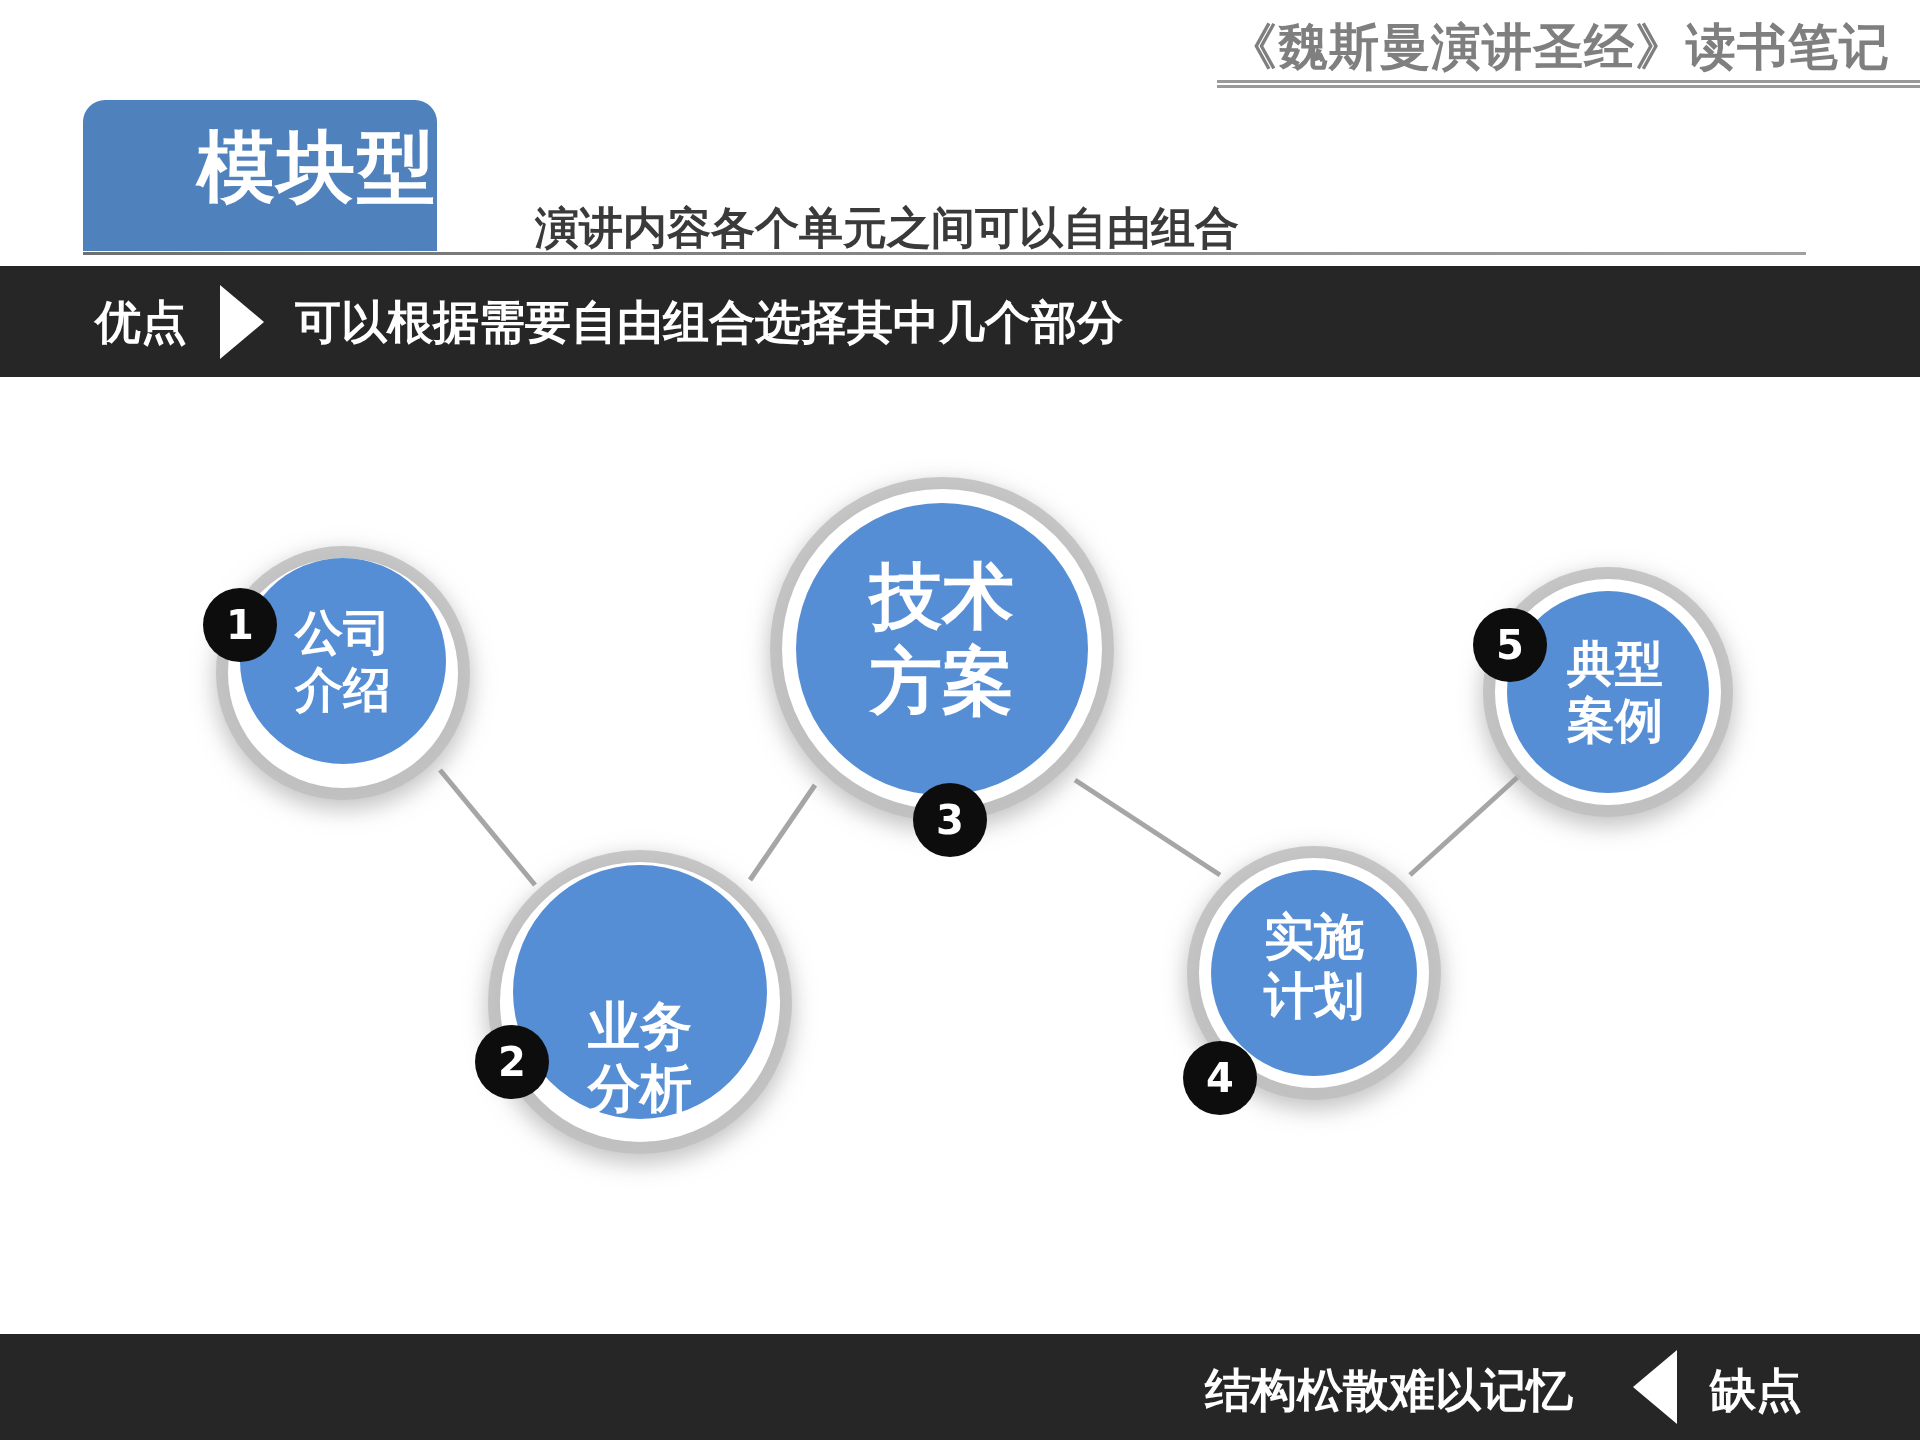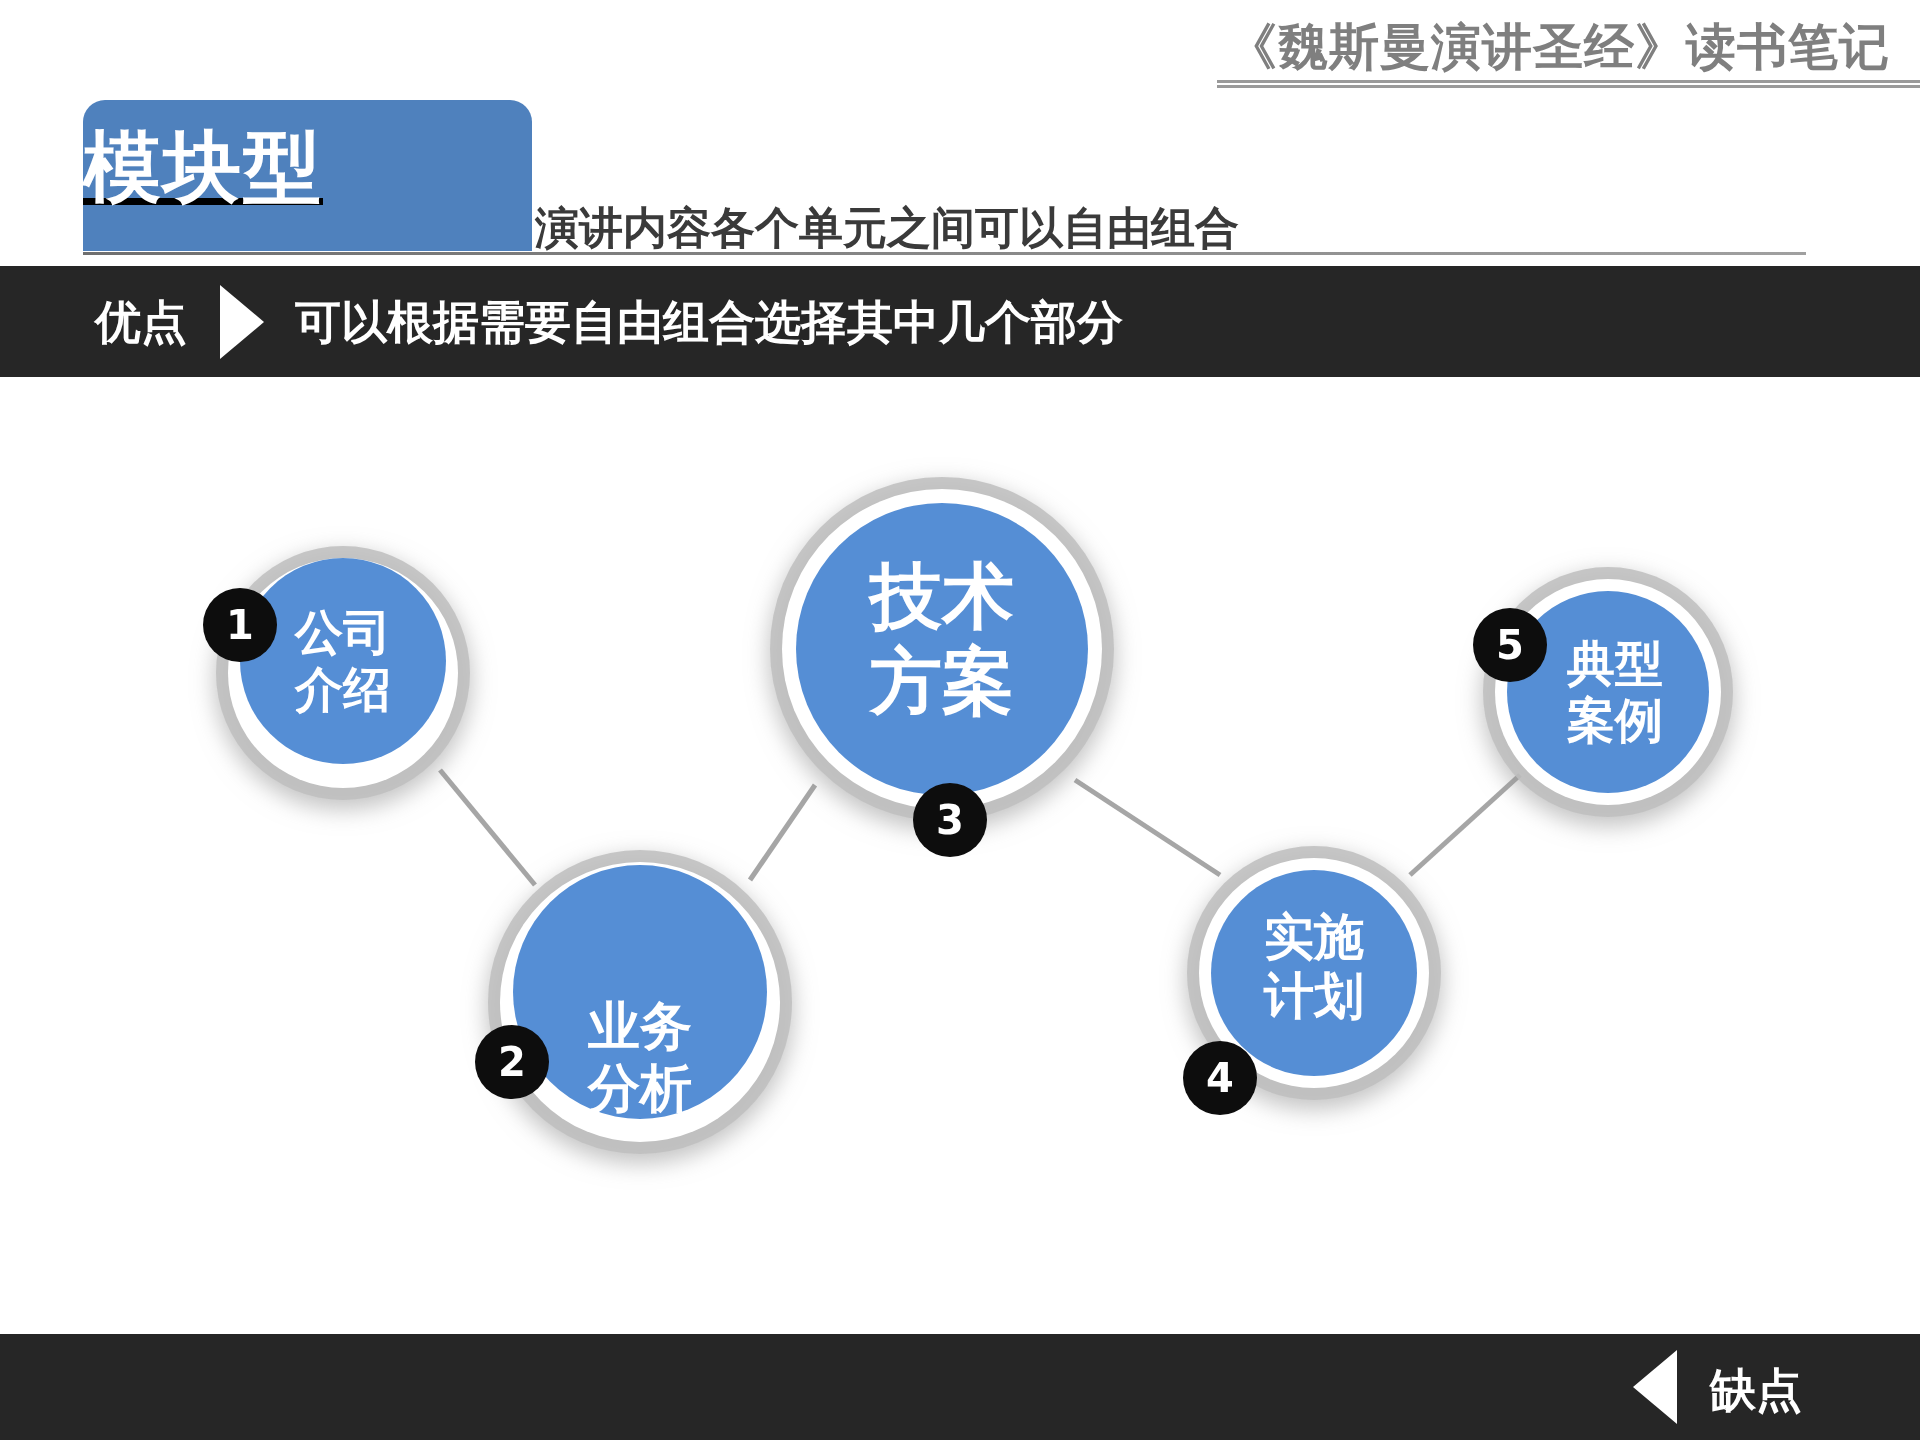--- a/index.html
+++ b/index.html
@@ -2,22 +2,22 @@
 <html><head>
 <meta charset="utf-8">
 <style>
   html,body{margin:0;padding:0;}
   body{width:1920px;height:1440px;position:relative;overflow:hidden;background:#ffffff;
        font-family:"DejaVu Sans","Liberation Sans",sans-serif;}
   .abs{position:absolute;}
   .book-title{right:30px;top:14px;font-size:50px;font-weight:bold;color:#7f7f7f;letter-spacing:1px;white-space:nowrap;text-align:center;}
   .title-rule1{left:1217px;top:80px;width:703px;height:3px;background:#9a9a9a;}
   .title-rule2{left:1217px;top:85px;width:703px;height:3px;background:#9a9a9a;}
-  .tab{left:83px;top:100px;width:449px;height:151px;background:#4f81bd;border-radius:22px 22px 0 0;
-       display:flex;align-items:center;justify-content:flex-start;text-decoration:underline;}
+  .tab{left:83px;top:100px;width:354px;height:151px;background:#4f81bd;border-radius:22px 22px 0 0;
+       display:flex;align-items:center;justify-content:flex-end;}
   .tab span{color:#fff;font-size:78px;font-weight:bold;letter-spacing:2px;margin-top:-14px;}
   .subtitle{left:535px;top:199px;font-size:44px;font-weight:bold;color:#3a3a3a;white-space:nowrap;}
   .sub-rule{left:83px;top:252px;width:1723px;height:3px;background:linear-gradient(90deg,#6f6f6f,#a0a0a0);}
   .band{left:0;width:1920px;background:#262626;}
   .band-top{top:266px;height:111px;text-align:right;}
   .band-bottom{top:1334px;height:106px;}
   .band-text{color:#fff;font-size:46px;font-weight:bold;white-space:nowrap;}
   .tri-right{width:0;height:0;border-top:37px solid transparent;border-bottom:37px solid transparent;border-left:44px solid #fff;}
   .tri-left{width:0;height:0;border-top:37px solid transparent;border-bottom:37px solid transparent;border-right:44px solid #fff;}
   svg.links{left:0;top:0;}
@@ -100,15 +100,16 @@
   <div class="inner" style="left:12px;top:12px;width:202px;height:202px;font-size:48px;">
     <div style="margin-left:14px;">
       <div>典型</div>
       <div>案例</div>
     </div>
   </div>
 </div>
 <div class="badge" style="left:1473px;top:608px;">5</div>
 
 <div class="abs band band-bottom">
+  <span class="abs band-text" style="left:1205px;top:26px;">结构松散难以记忆</span>
   <div class="abs tri-left" style="left:1633px;top:16px;"></div>
   <span class="abs band-text" style="left:1710px;top:26px;">缺点</span>
 </div>
 
 </body></html>

